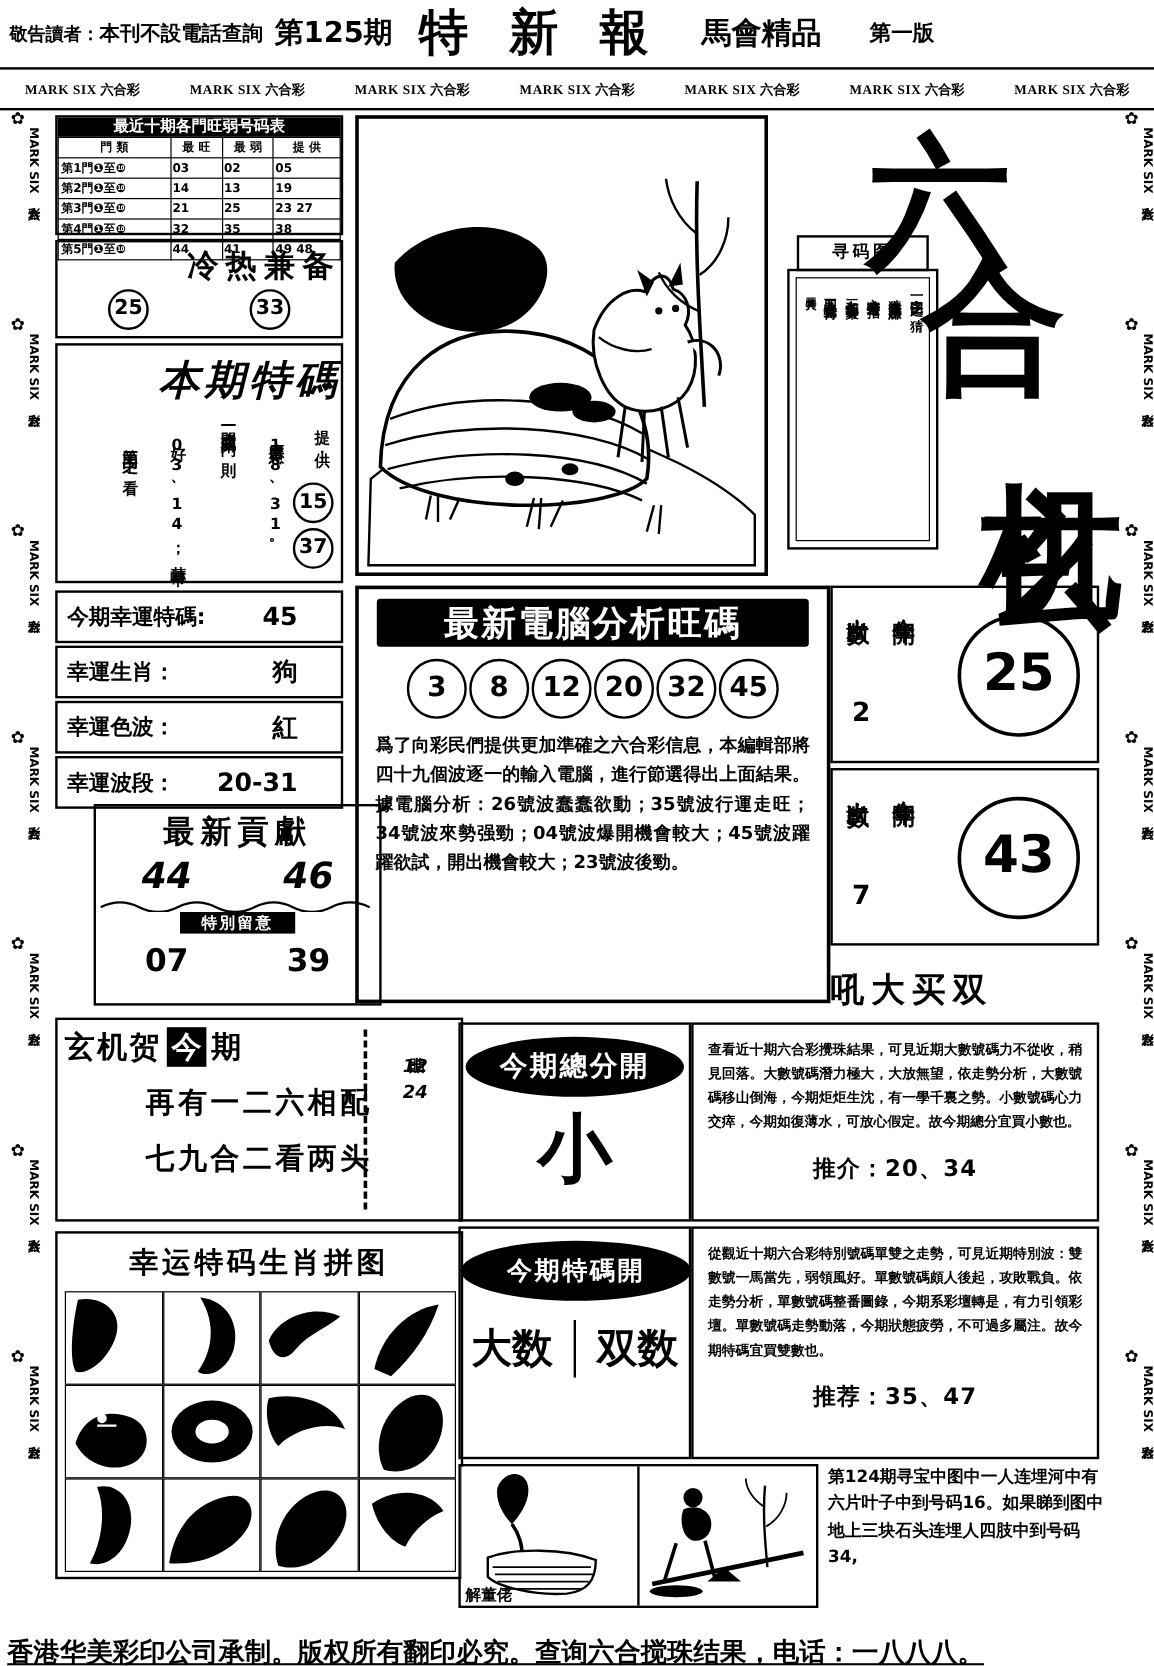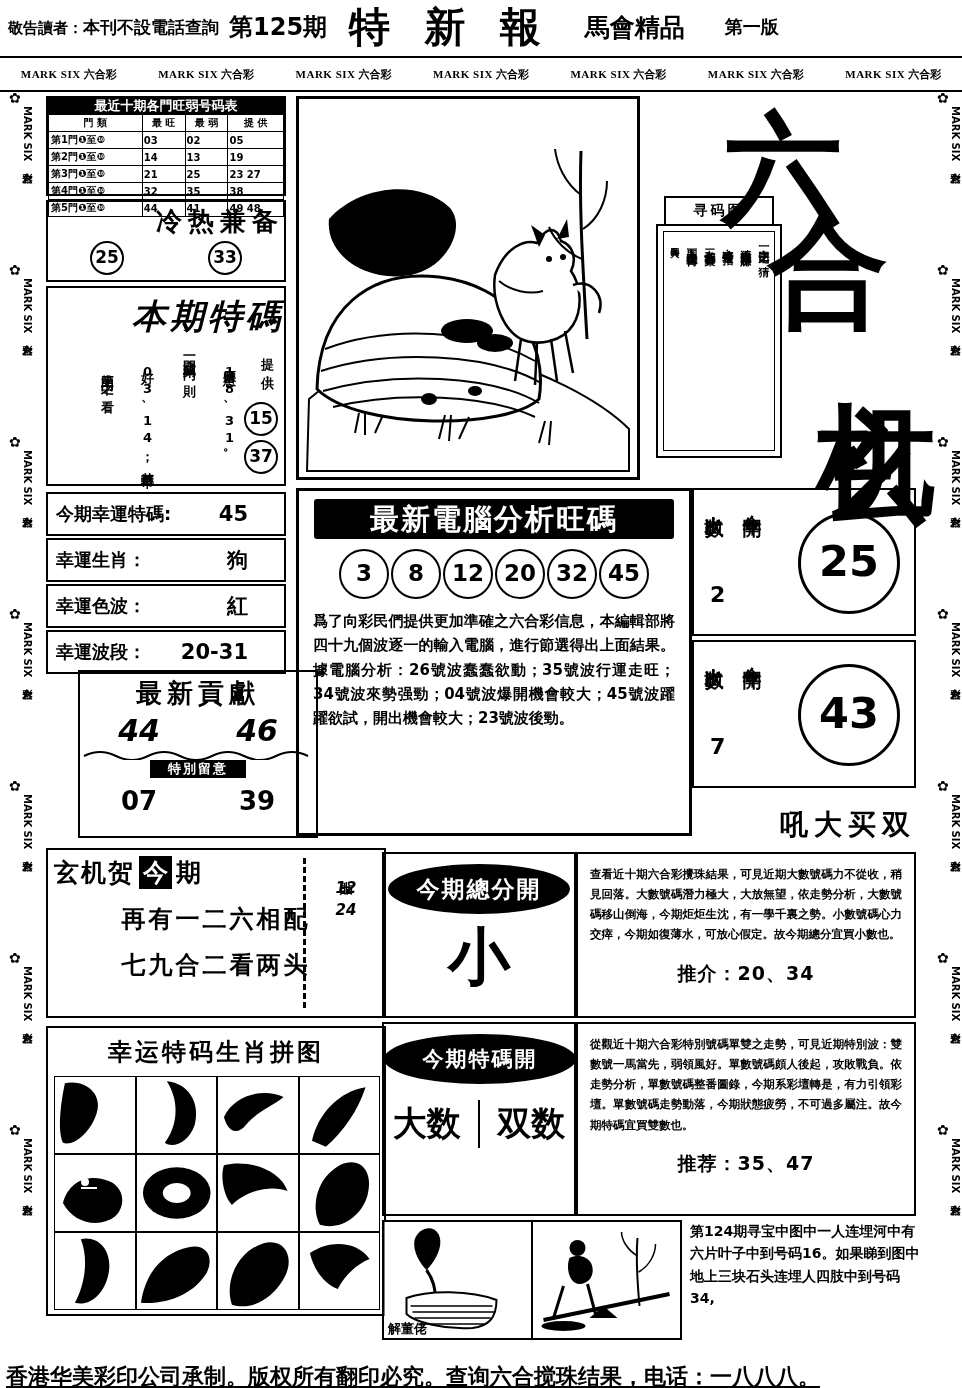--- a/index.html
+++ b/index.html
@@ -116,21 +116,21 @@
   .dnbox p{font-size:15px;line-height:1.62;margin:10px 14px 0 14px;text-align:justify;font-weight:bold;}
 
   
   .stat{position:absolute;width:224px;height:148px;border:2px solid #000;box-sizing:border-box;}
   .stat .lab1{position:absolute;left:8px;top:10px;writing-mode:vertical-rl;text-orientation:upright;font-size:19px;font-weight:bold;letter-spacing:2px;}
   .stat .lab2{position:absolute;left:46px;top:10px;writing-mode:vertical-rl;text-orientation:upright;font-size:19px;font-weight:bold;letter-spacing:2px;}
   .stat .cnt{position:absolute;left:16px;top:92px;font-size:22px;font-weight:bold;}
   .stat .bigcirc{position:absolute;right:14px;top:22px;width:96px;height:96px;border:3px solid #000;border-radius:50%;text-align:center;line-height:92px;font-size:43px;font-weight:bold;}
 
   
-  .houda{position:absolute;left:692px;top:800px;width:224px;height:50px;text-align:right;font-size:28px;font-weight:bold;letter-spacing:6px;line-height:50px;}
+  .houda{position:absolute;left:692px;top:800px;width:224px;height:50px;text-align:left;font-size:28px;font-weight:bold;letter-spacing:6px;line-height:50px;}
 
   
   .mbox{position:absolute;border:2px solid #000;box-sizing:border-box;}
   .ell{width:176px;height:44px;border:3px solid #000;border-radius:50%;background:#000;color:#fff;text-align:center;line-height:44px;font-size:23px;font-weight:bold;letter-spacing:2px;margin:10px auto 0;}
   .bigword{font-size:62px;font-weight:bold;text-align:center;line-height:1;margin-top:12px;}
   .twoword{display:flex;justify-content:space-around;align-items:center;margin-top:16px;}
   .twoword span{font-size:34px;font-weight:bold;}
   .vsep{width:2px;height:48px;background:#000;}
 
   .txtbox{font-size:11.5px;line-height:1.75;font-weight:bold;text-align:justify;padding:10px 12px;}

